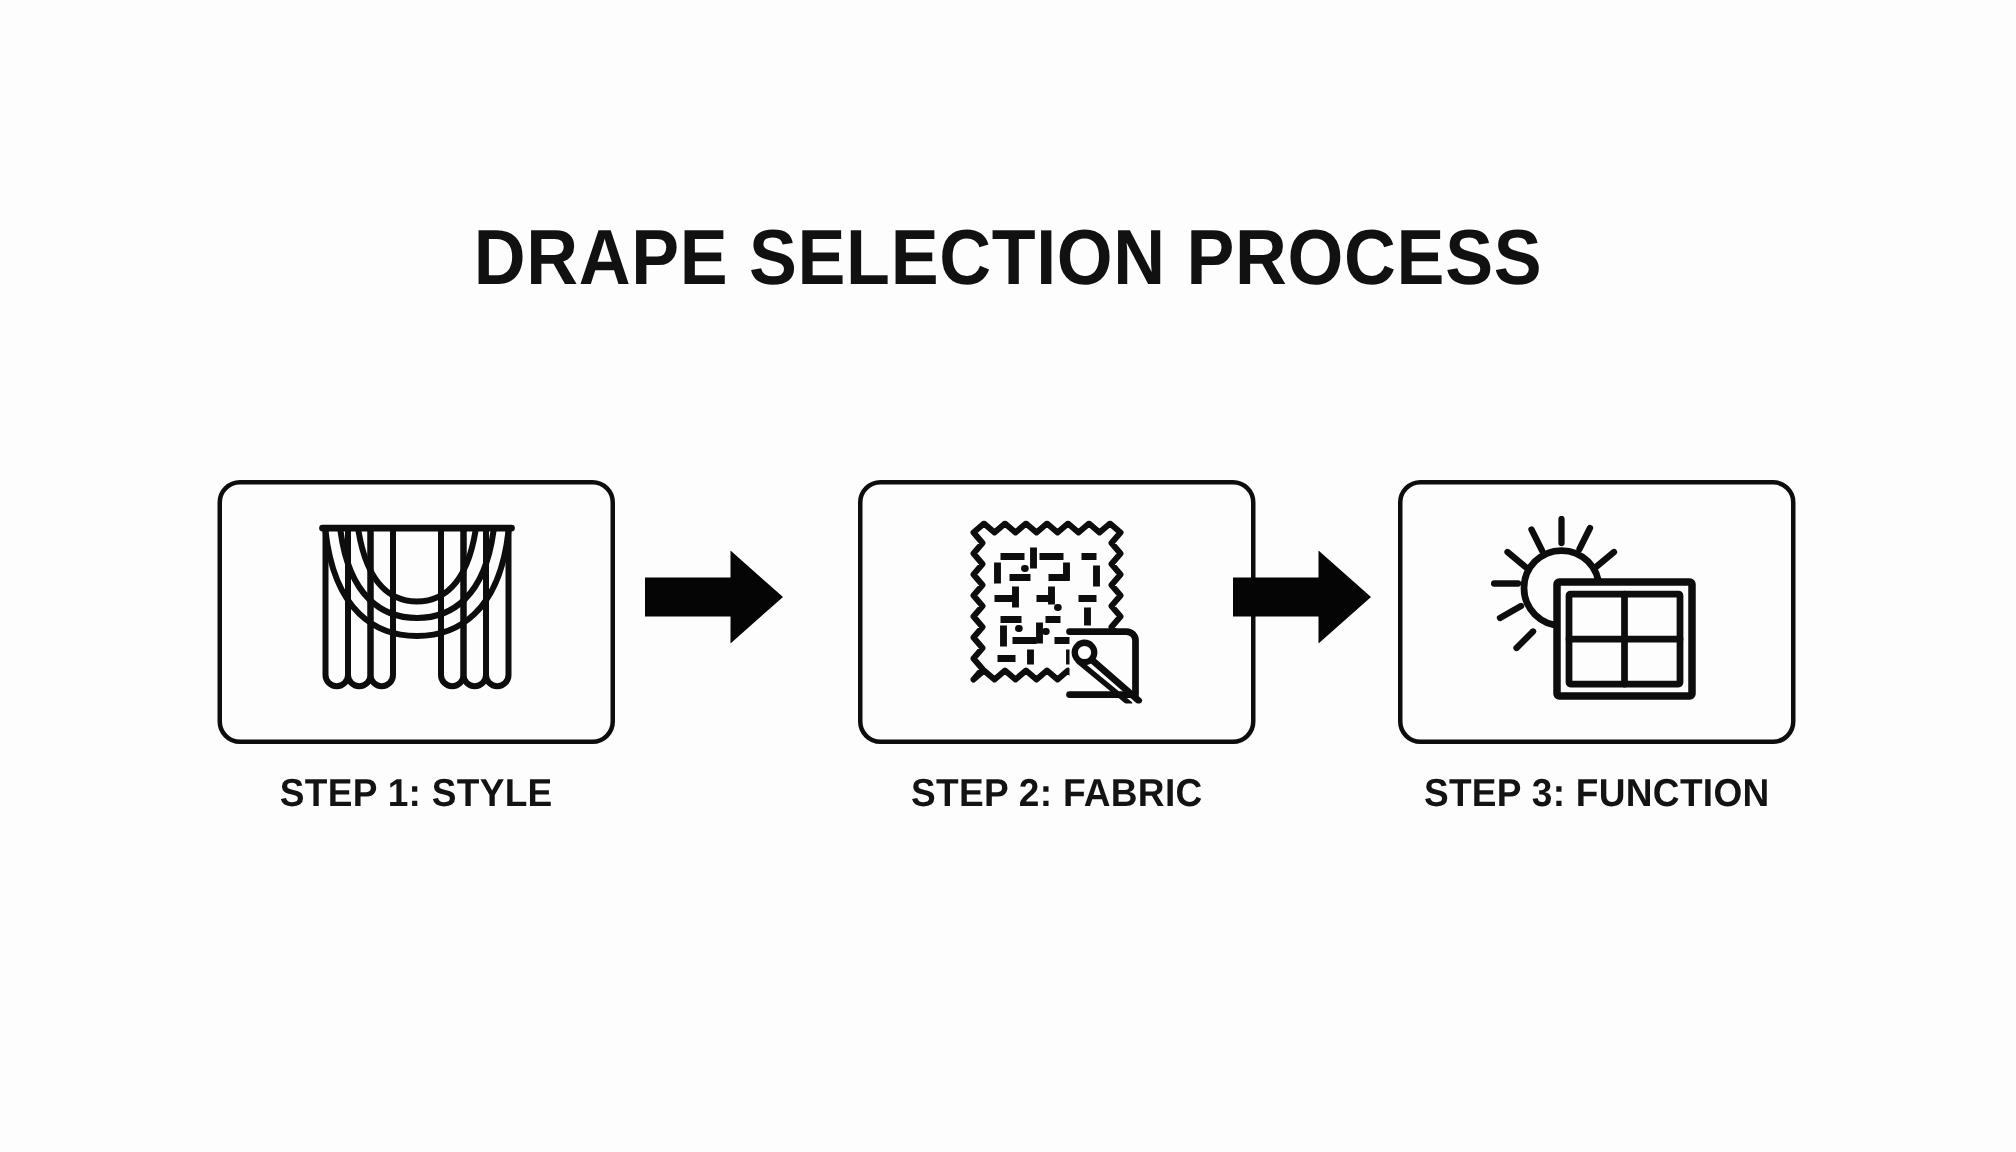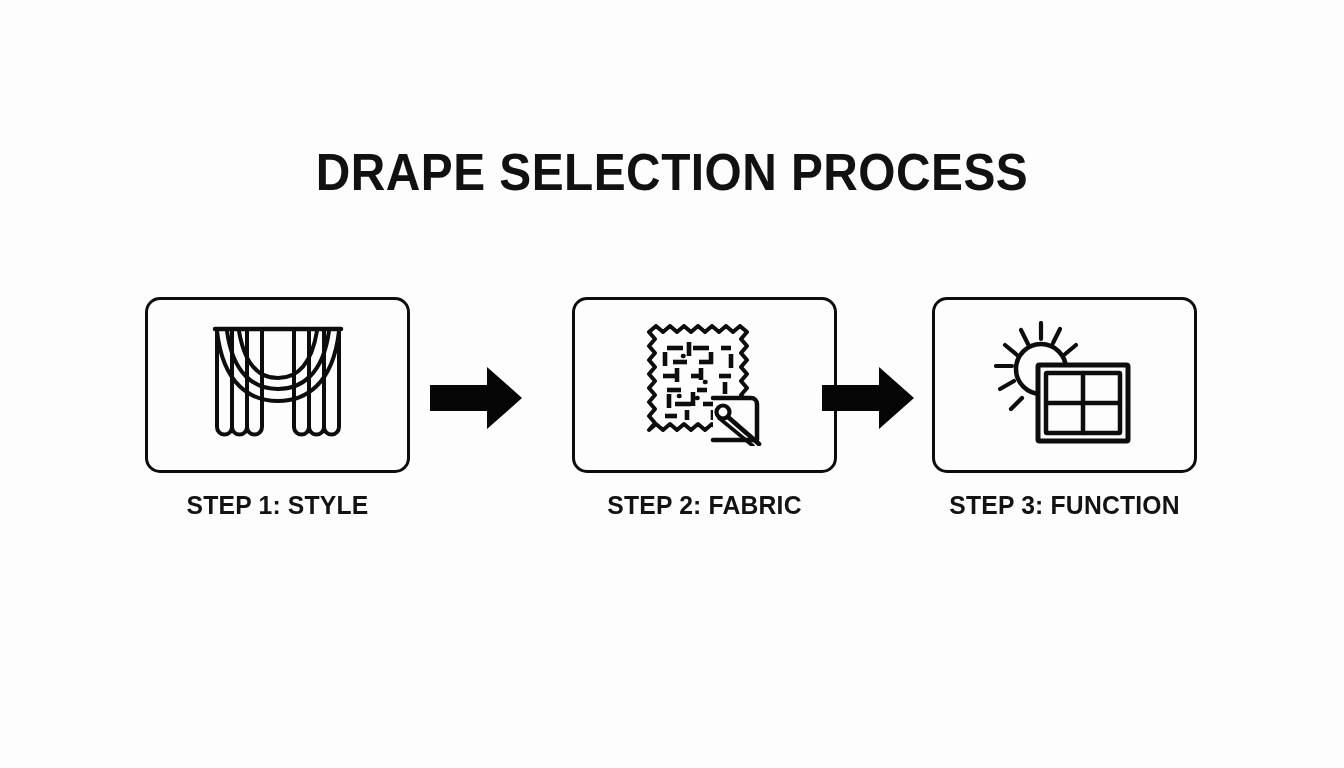--- a/index.html
+++ b/index.html
@@ -37,21 +37,21 @@
     letter-spacing: 0.5px;
     color: #111111;
     transform: scaleX(0.92);
     transform-origin: center center;
     white-space: nowrap;
   }
 
   
   .steps-row {
     position: absolute;
-    top: 297px;
+    top: 320px;
     left: 0;
     width: 1096px;
     height: 230px;
   }
 
   .step {
     position: absolute;
     top: 0;
     width: 265px;
   }

